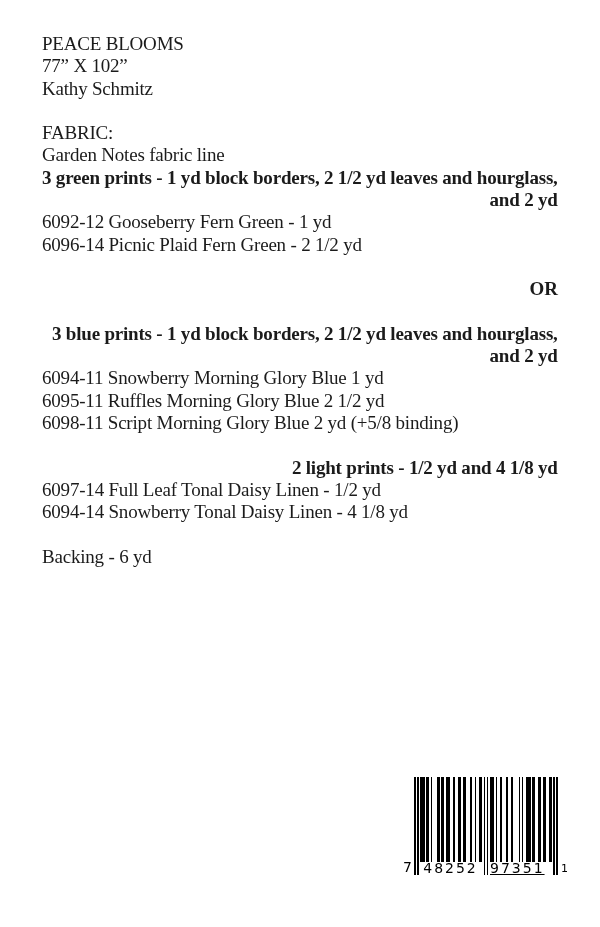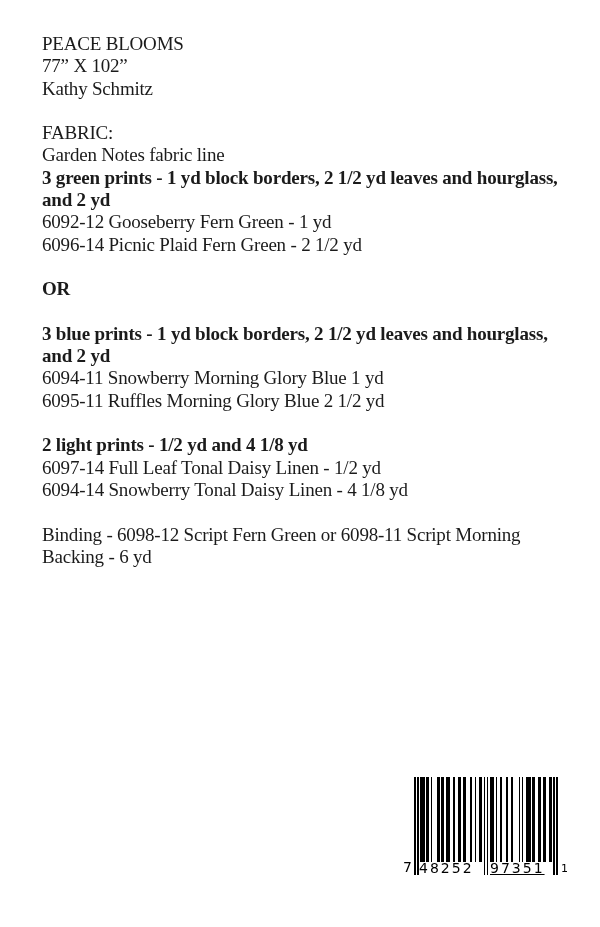--- a/index.html
+++ b/index.html
@@ -22,20 +22,21 @@
     top: 33px;
   }
   .line {
     font-size: 19px;
     line-height: 22.3px;
     letter-spacing: -0.2px;
     white-space: nowrap;
   }
   .bold {
     font-weight: 700;
+    text-align: right;
   }
   .gap {
     height: 22.3px;
   }
   
   .barcode {
     position: absolute;
     left: 404px;
     top: 777px;
     width: 168px;
@@ -47,21 +48,21 @@
     top: 0;
   }
   .bc-num {
     position: absolute;
     font-family: "DejaVu Sans", "Liberation Sans", sans-serif;
     color: #000000;
     font-size: 14px;
     line-height: 14px;
   }
   .bc-left  { left: -1px; top: 83px; }
-  .bc-g1    { left: 15px; top: 84px; width: 63px; text-align: left; letter-spacing: 2px; }
+  .bc-g1    { left: 15px; top: 84px; width: 63px; text-align: center; letter-spacing: 2px; }
   .bc-g2    { left: 86px; top: 84px; width: 63px; text-align: left; letter-spacing: 2px; text-decoration: underline; }
   .bc-right { left: 157px; top: 86px; font-size: 11px; line-height: 11px; }
 </style>
 </head>
 <body>
 
 <div class="page">
 
   <div class="doc">
     <div class="line">PEACE BLOOMS</div>
@@ -81,30 +82,30 @@
     <div class="gap"></div>
 
     <div class="line bold">OR</div>
 
     <div class="gap"></div>
 
     <div class="line bold">3 blue prints - 1 yd block borders, 2 1/2 yd leaves and hourglass,</div>
     <div class="line bold">and 2 yd</div>
     <div class="line">6094-11 Snowberry Morning Glory Blue 1 yd</div>
     <div class="line">6095-11 Ruffles Morning Glory Blue 2 1/2 yd</div>
+    <div class="line">6098-11 Script Morning Glory Blue 2 yd (+5/8 binding)</div>
 
     <div class="gap"></div>
 
     <div class="line bold">2 light prints - 1/2 yd and 4 1/8 yd</div>
     <div class="line">6097-14 Full Leaf Tonal Daisy Linen - 1/2 yd</div>
     <div class="line">6094-14 Snowberry Tonal Daisy Linen - 4 1/8 yd</div>
 
     <div class="gap"></div>
 
-    <div class="line">Binding - 6098-12 Script Fern Green or 6098-11 Script Morning</div>
     <div class="line">Backing - 6 yd</div>
   </div>
 
   <div class="barcode">
     <svg width="144" height="98" viewBox="0 0 95 98" preserveAspectRatio="none" shape-rendering="crispEdges" xmlns="http://www.w3.org/2000/svg">
         <rect x="0" y="0" width="1" height="98" fill="#000000"></rect>
         <rect x="2" y="0" width="1" height="98" fill="#000000"></rect>
         <rect x="4" y="0" width="1" height="85" fill="#000000"></rect>
         <rect x="5" y="0" width="1" height="85" fill="#000000"></rect>
         <rect x="6" y="0" width="1" height="85" fill="#000000"></rect>

